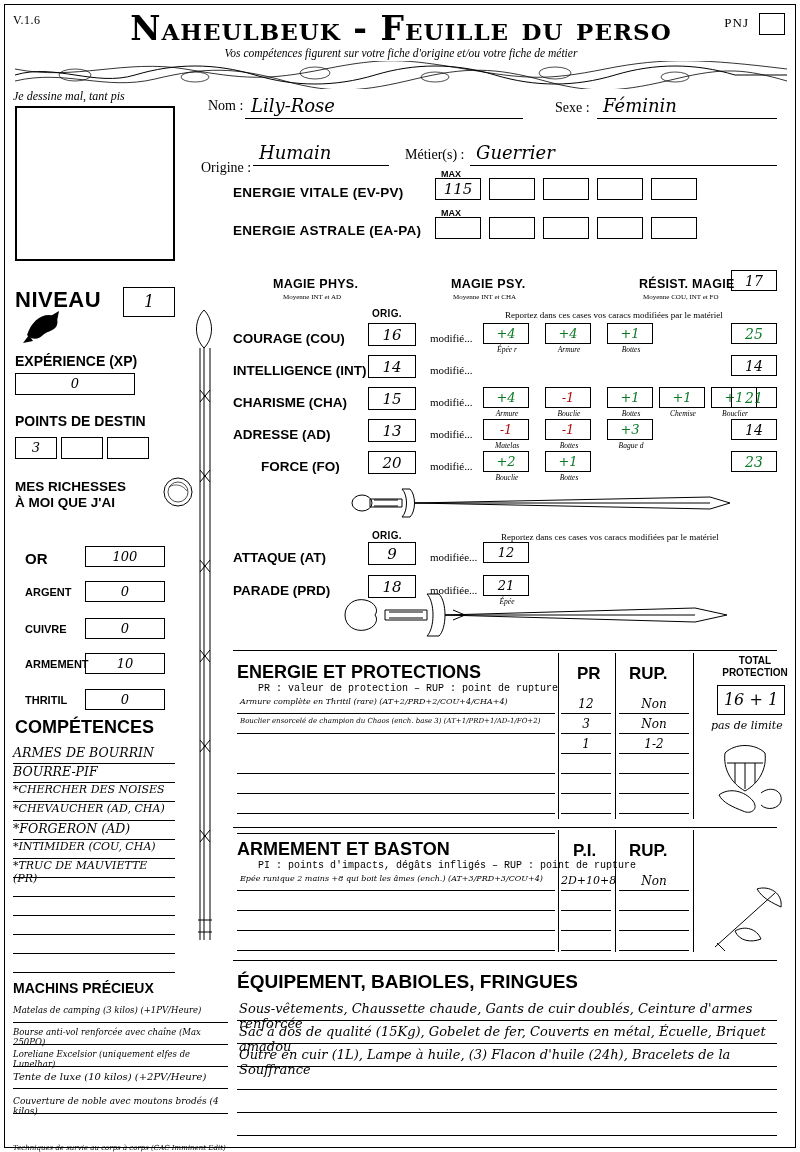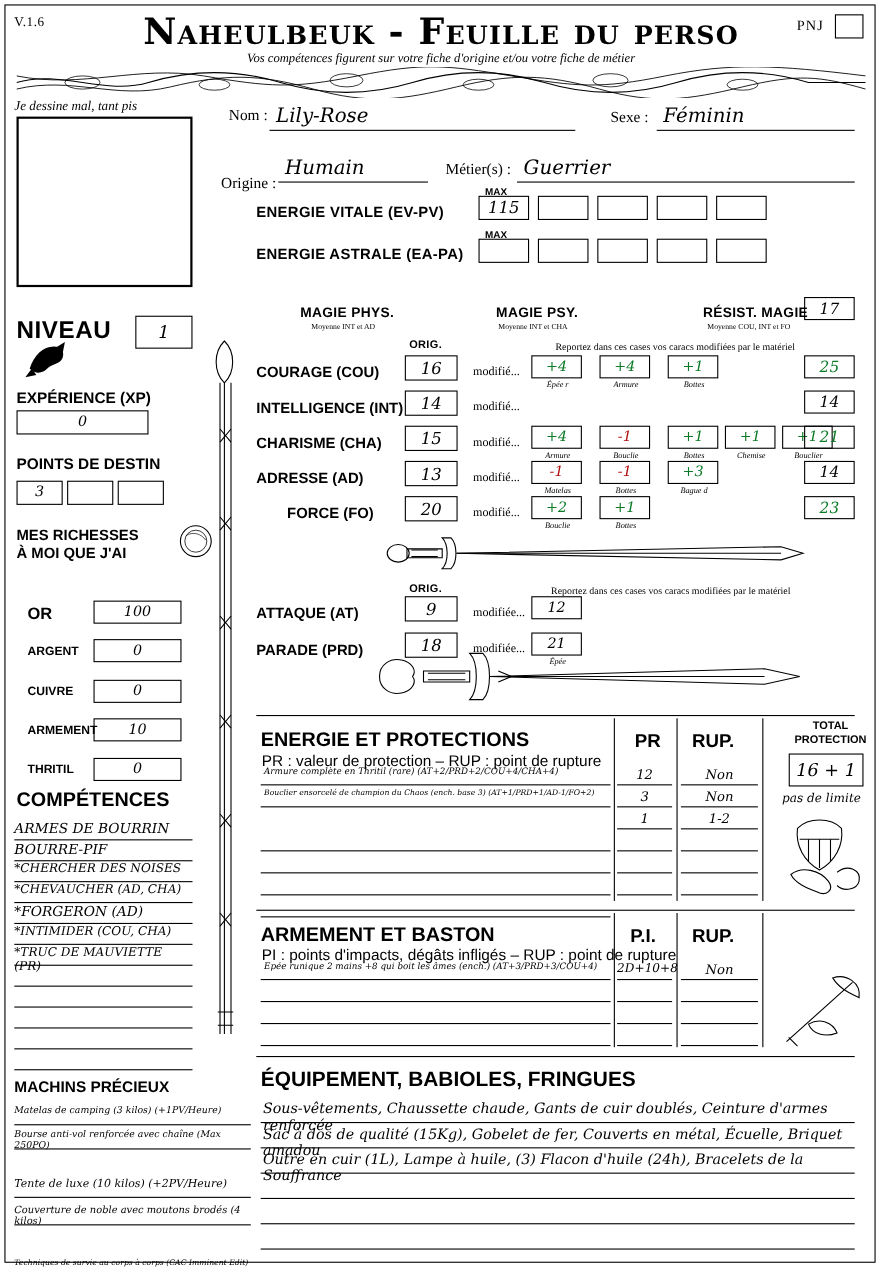--- a/index.html
+++ b/index.html
@@ -96,21 +96,21 @@
                font-family:"DejaVu Serif",serif; font-style:italic; font-size:12.5px; }
   #machins-title { position:absolute; left:8px; top:975px; font-family:"Liberation Sans",sans-serif; font-weight:bold; font-size:14px;}
   .machin-line { position:absolute; left:8px; width:215px; height:17.5px; border-bottom:1px solid #000;
                  font-family:"DejaVu Serif",serif; font-style:italic; font-size:8.5px;}
 
   
   .ap-name { font-family:"Liberation Sans",sans-serif; font-weight:bold; font-size:13.5px;}
 
   
   .blk-title { font-family:"Liberation Sans",sans-serif; font-weight:bold; font-size:18px;}
-  .blk-sub { font-family:Liberation Sans, sans-serif; font-size:14px;}
+  .blk-sub { font-family:Liberation Mono, monospace; font-size:10px;margin-left:20px;}
   .tbl-hd { font-family:"Liberation Sans",sans-serif; font-weight:bold; font-size:17px;}
   .row-line { position:absolute; border-bottom:1px solid #000; height:17px;}
   .row-txt { font-family:"DejaVu Serif",serif; font-style:italic; font-size:8px; padding-left:3px;}
   .row-val { font-family:"DejaVu Serif",serif; font-style:italic; font-size:12px; text-align:center;}
   .vline { position:absolute; width:1px; background:#000;}
 
   
   #equip-title { position:absolute; left:232px; top:966px; font-family:"Liberation Sans",sans-serif; font-weight:bold; font-size:19px;}
   .eq-line { position:absolute; left:232px; width:540px; height:19.5px; border-bottom:1px solid #000;
              font-family:"DejaVu Serif",serif; font-style:italic; font-size:13px; padding-left:2px;}
@@ -418,20 +418,21 @@
   <div class="comp-line" style="top:854px; font-size:11px;">*TRUC DE MAUVIETTE (PR)</div>
   <div class="comp-line" style="top:873px;"></div>
   <div class="comp-line" style="top:892px;"></div>
   <div class="comp-line" style="top:911px;"></div>
   <div class="comp-line" style="top:930px;"></div>
   <div class="comp-line" style="top:949px;"></div>
 
   <div id="machins-title">MACHINS PRÉCIEUX</div>
   <div class="machin-line" style="top:1000px;">Matelas de camping (3 kilos) (+1PV/Heure)</div>
   <div class="machin-line" style="top:1022px;">Bourse anti-vol renforcée avec chaîne (Max 250PO)</div>
+  <div class="machin-line" style="top:1044px;">Loreliane Excelsior (uniquement elfes de Lunelhar)</div>
   <div class="machin-line" style="top:1066px; font-size:10px;">Tente de luxe (10 kilos) (+2PV/Heure)</div>
   <div class="machin-line" style="top:1091px; font-size:9px;">Couverture de noble avec moutons brodés (4 kilos)</div>
   <div class="machin-line" style="top:1115px; font-size:7px; border-bottom:none;margin-top:24px;">Techniques de survie au corps à corps (CAC Imminent Edit)</div>
 
   <div class="hr" style="left:228px; top:645px; width:544px;"></div>
   <div class="blk-title" style="position:absolute; left:232px; top:657px;">ENERGIE ET PROTECTIONS</div>
   <div class="blk-sub" style="position:absolute; left:233px; top:678px;">PR : valeur de protection – RUP : point de rupture</div>
   <div class="tbl-hd" style="position:absolute; left:572px; top:659px;">PR</div>
   <div class="tbl-hd" style="position:absolute; left:624px; top:659px;">RUP.</div>
 

